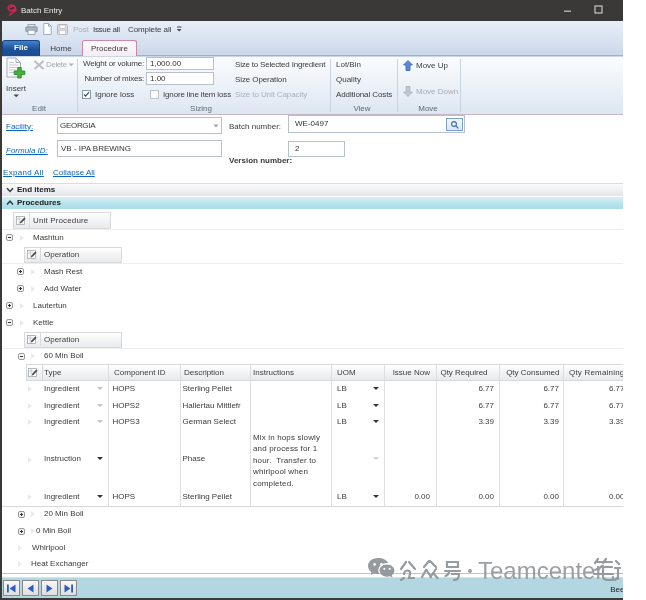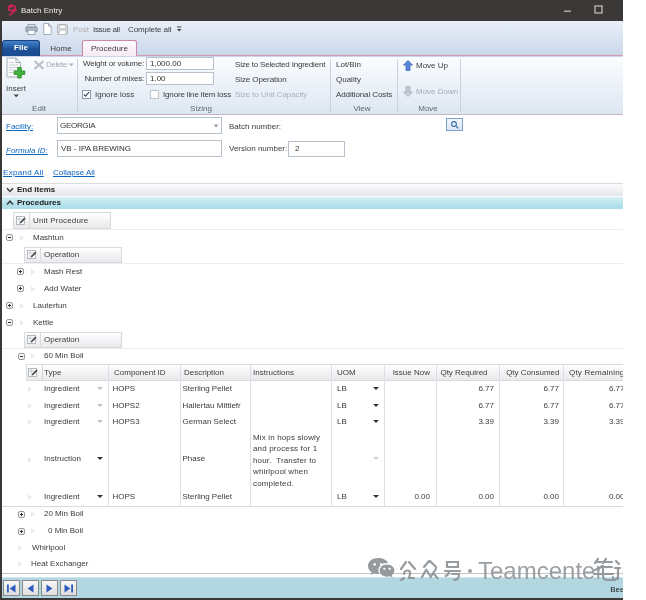--- a/index.html
+++ b/index.html
@@ -139,28 +139,29 @@
 </svg>
 <div class="t" style="left:416px;top:87px;color:#a8acb3;">Move Down</div>
 <div class="t" style="left:408px;top:104px;width:40px;text-align:center;color:#5d6974;">Move</div>
 
 <div class="t link" style="left:6px;top:121.5px;">Facility:</div>
 <div class="tbox" style="left:57px;top:117px;width:165px;height:17px;line-height:15px;padding-left:2px;letter-spacing:-0.3px;">GEORGIA</div>
 <svg style="position:absolute;left:213px;top:123.5px;" width="6" height="4">
       <path d="M0.5 0.5 L5.5 0.5 L3 3.5 Z" fill="#9aa0a8"></path>
     </svg>
 <div class="t" style="left:229px;top:121.5px;">Batch number:</div>
+<div class="tbox" style="left:288px;top:115px;width:177px;height:18px;line-height:16px;padding-left:6px;">WE-0497</div>
 <div style="position:absolute;left:446px;top:117.5px;width:17px;height:13.5px;background:linear-gradient(#f2f7fc,#d9e7f5);border:1px solid #7ba0cc;box-sizing:border-box;"></div>
 <svg style="position:absolute;left:450px;top:119.5px;" width="10" height="10" viewBox="0 0 10 10">
  <circle cx="4" cy="4" r="2.4" fill="none" stroke="#3a6aa4" stroke-width="1.1"></circle>
  <path d="M5.8 5.8 L8.3 8.3" stroke="#3a6aa4" stroke-width="1.2"></path>
 </svg>
 <div class="t link" style="left:6px;top:145.5px;font-style:italic;">Formula ID:</div>
 <div class="tbox" style="left:57px;top:140px;width:165px;height:17px;line-height:15px;padding-left:3px;">VB - IPA BREWING</div>
-<div class="t" style="left:229px;top:144px;">Version number:</div>
+<div class="t" style="left:229px;top:156px;font-weight:bold;">Version number:</div>
 <div class="tbox" style="left:288px;top:141px;width:57px;height:16px;line-height:14px;padding-left:6px;">2</div>
 <div class="t link" style="left:3px;top:167.5px;letter-spacing:0.3px;">Expand All</div>
 <div class="t link" style="left:53px;top:167.5px;">Collapse All</div>
 
 <div style="position:absolute;left:2px;top:183px;width:630px;height:12.5px;background:linear-gradient(#fbfbfc,#e9ebee 75%,#e2e5e9);border-top:1px solid #dcdcdc;box-sizing:border-box;"></div>
 <svg style="position:absolute;left:6px;top:186.5px;" width="8" height="6">
       <path d="M1 1.2 L4 4.4 L7 1.2" stroke="#3a3a3a" stroke-width="1.5" fill="none"></path>
     </svg>
 <div class="t b" style="left:17px;top:184.5px;color:#1a1a1a;">End items</div>
 <div style="position:absolute;left:2px;top:196.5px;width:630px;height:12.5px;background:linear-gradient(#d8f0f6,#b5e2ec 60%,#abdce8);"></div>
@@ -326,21 +327,21 @@
       <i></i>
       <u></u>
     </div>
 <div class="ghost" style="left:31px;top:510.5px;"></div>
 <div class="t" style="left:44px;top:508.5px;">20 Min Boil</div>
 <div class="exp" style="left:18px;top:528px;">
       <i></i>
       <u></u>
     </div>
 <div class="ghost" style="left:31px;top:527.5px;"></div>
-<div class="t" style="left:48px;top:525.5px;">0 Min Boil</div>
+<div class="t" style="left:36px;top:525.5px;">0 Min Boil</div>
 <div class="ghost" style="left:18px;top:545px;"></div>
 <div class="t" style="left:32px;top:543px;">Whirlpool</div>
 <div class="ghost" style="left:18px;top:561px;"></div>
 <div class="t" style="left:31px;top:559px;text-align:center;">Heat Exchanger</div>
 <div class="hline" style="left:2px;top:572.5px;width:642px;background:#c4c4c4;"></div>
 
 <div style="position:absolute;left:633px;top:182px;width:11px;height:395px;background:#f1f1f1;border-left:1px solid #e3e3e3;box-sizing:border-box;"></div>
 <div style="position:absolute;left:633px;top:182px;width:11px;height:15px;background:#fdfdfd;"></div>
 <svg style="position:absolute;left:635px;top:187px;" width="8" height="5">
       <path d="M1 4 L4 1 L7 4" stroke="#909090" stroke-width="1.1" fill="none"></path>

